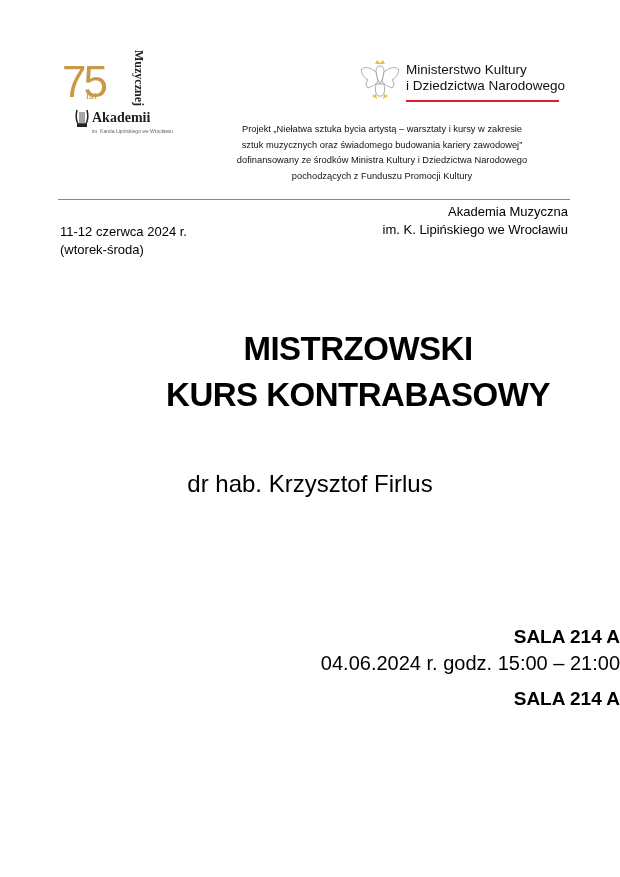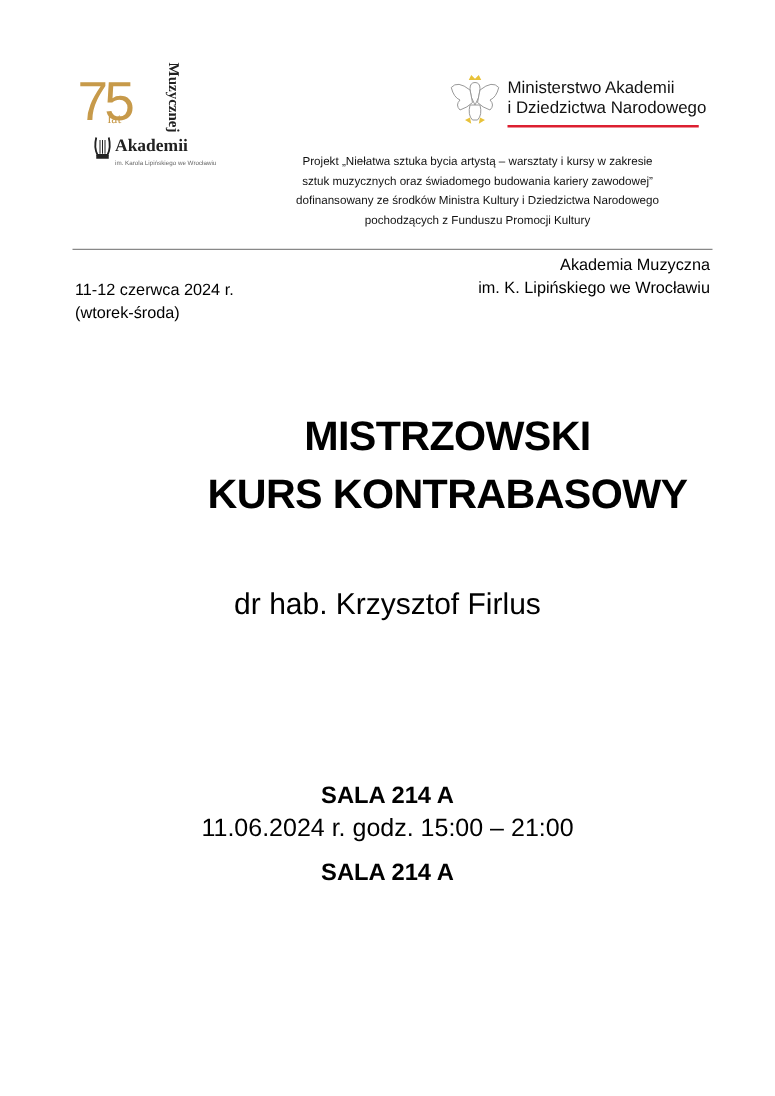--- a/index.html
+++ b/index.html
@@ -24,21 +24,21 @@
 
     .rule { position: absolute; left: 58px; top: 199px; width: 512px; height: 1px; background: #888; }
 
     .meta-left { position: absolute; left: 60px; top: 203px; font-size: 13px; line-height: 18px; margin-top: 20px; }
     .meta-right { position: absolute; right: 52px; top: 203px; font-size: 13px; line-height: 18px; text-align: right; }
 
     .title { position: absolute; left: 0; width: 620px; top: 326px; text-align: center; font-size: 33px; font-weight: bold; line-height: 46px; letter-spacing: -0.5px; padding-left: 48px; }
 
     .lecturer { position: absolute; left: 0; width: 620px; top: 469px; text-align: center; font-size: 24px; line-height: 30px; }
 
-    .sessions { position: absolute; left: 0; width: 620px; top: 625px; text-align: center; }
+    .sessions { position: absolute; left: 0; width: 620px; top: 625px; text-align: right; }
     .session-room { font-size: 19px; font-weight: bold; line-height: 24px; }
     .session-time { font-size: 20px; line-height: 28px; margin-bottom: 10px; }
   </style>
 </head>
 <body>
 
 <div class="logo75">
   <div class="num">75</div>
   <div class="lat">lat</div>
   <svg class="lyre" viewBox="0 0 16 20">
@@ -58,21 +58,21 @@
     <g fill="#fff" stroke="#999" stroke-width="0.8">
       <path d="M22 10 Q18 10 18 15 Q18 22 22 28 Q26 22 26 15 Q26 10 22 10 Z"></path>
       <path d="M18 16 Q8 8 3 14 Q5 22 10 24 Q6 28 10 32 Q16 30 20 26 Z"></path>
       <path d="M26 16 Q36 8 41 14 Q39 22 34 24 Q38 28 34 32 Q28 30 24 26 Z"></path>
       <path d="M18 28 Q16 36 20 40 L24 40 Q28 36 26 28 Z"></path>
     </g>
     <path d="M17 8 L19 4 L22 7 L25 4 L27 8 Z" fill="#e8c23a"></path>
     <path d="M14 40 L18 38 L19 43 Z M30 40 L26 38 L25 43 Z" fill="#e8c23a"></path>
   </svg>
   <div class="name">
-    <div>Ministerstwo Akademii</div>
+    <div>Ministerstwo Kultury</div>
     <div>i Dziedzictwa Narodowego</div>
   </div>
   <div class="bar"></div>
 </div>
 
 <div class="project">
   <div>Projekt „Niełatwa sztuka bycia artystą  – warsztaty i kursy w zakresie</div>
   <div>sztuk muzycznych oraz świadomego budowania kariery zawodowej”</div>
   <div>dofinansowany ze środków Ministra Kultury i Dziedzictwa Narodowego</div>
   <div>pochodzących z Funduszu Promocji Kultury</div>
@@ -92,18 +92,18 @@
 <div class="title">
   <div>MISTRZOWSKI</div>
   <div>KURS KONTRABASOWY</div>
 </div>
 
 <div class="lecturer">dr hab. Krzysztof Firlus</div>
 
 <div class="sessions">
   <div>
     <div class="session-room">SALA 214 A</div>
-    <div class="session-time">11.06.2024 r. godz. 15:00 – 21:00</div>
+    <div class="session-time">04.06.2024 r. godz. 15:00 – 21:00</div>
   </div>
   <div>
     <div class="session-room">SALA 214 A</div>
   </div>
 </div>
 
 </body></html>

